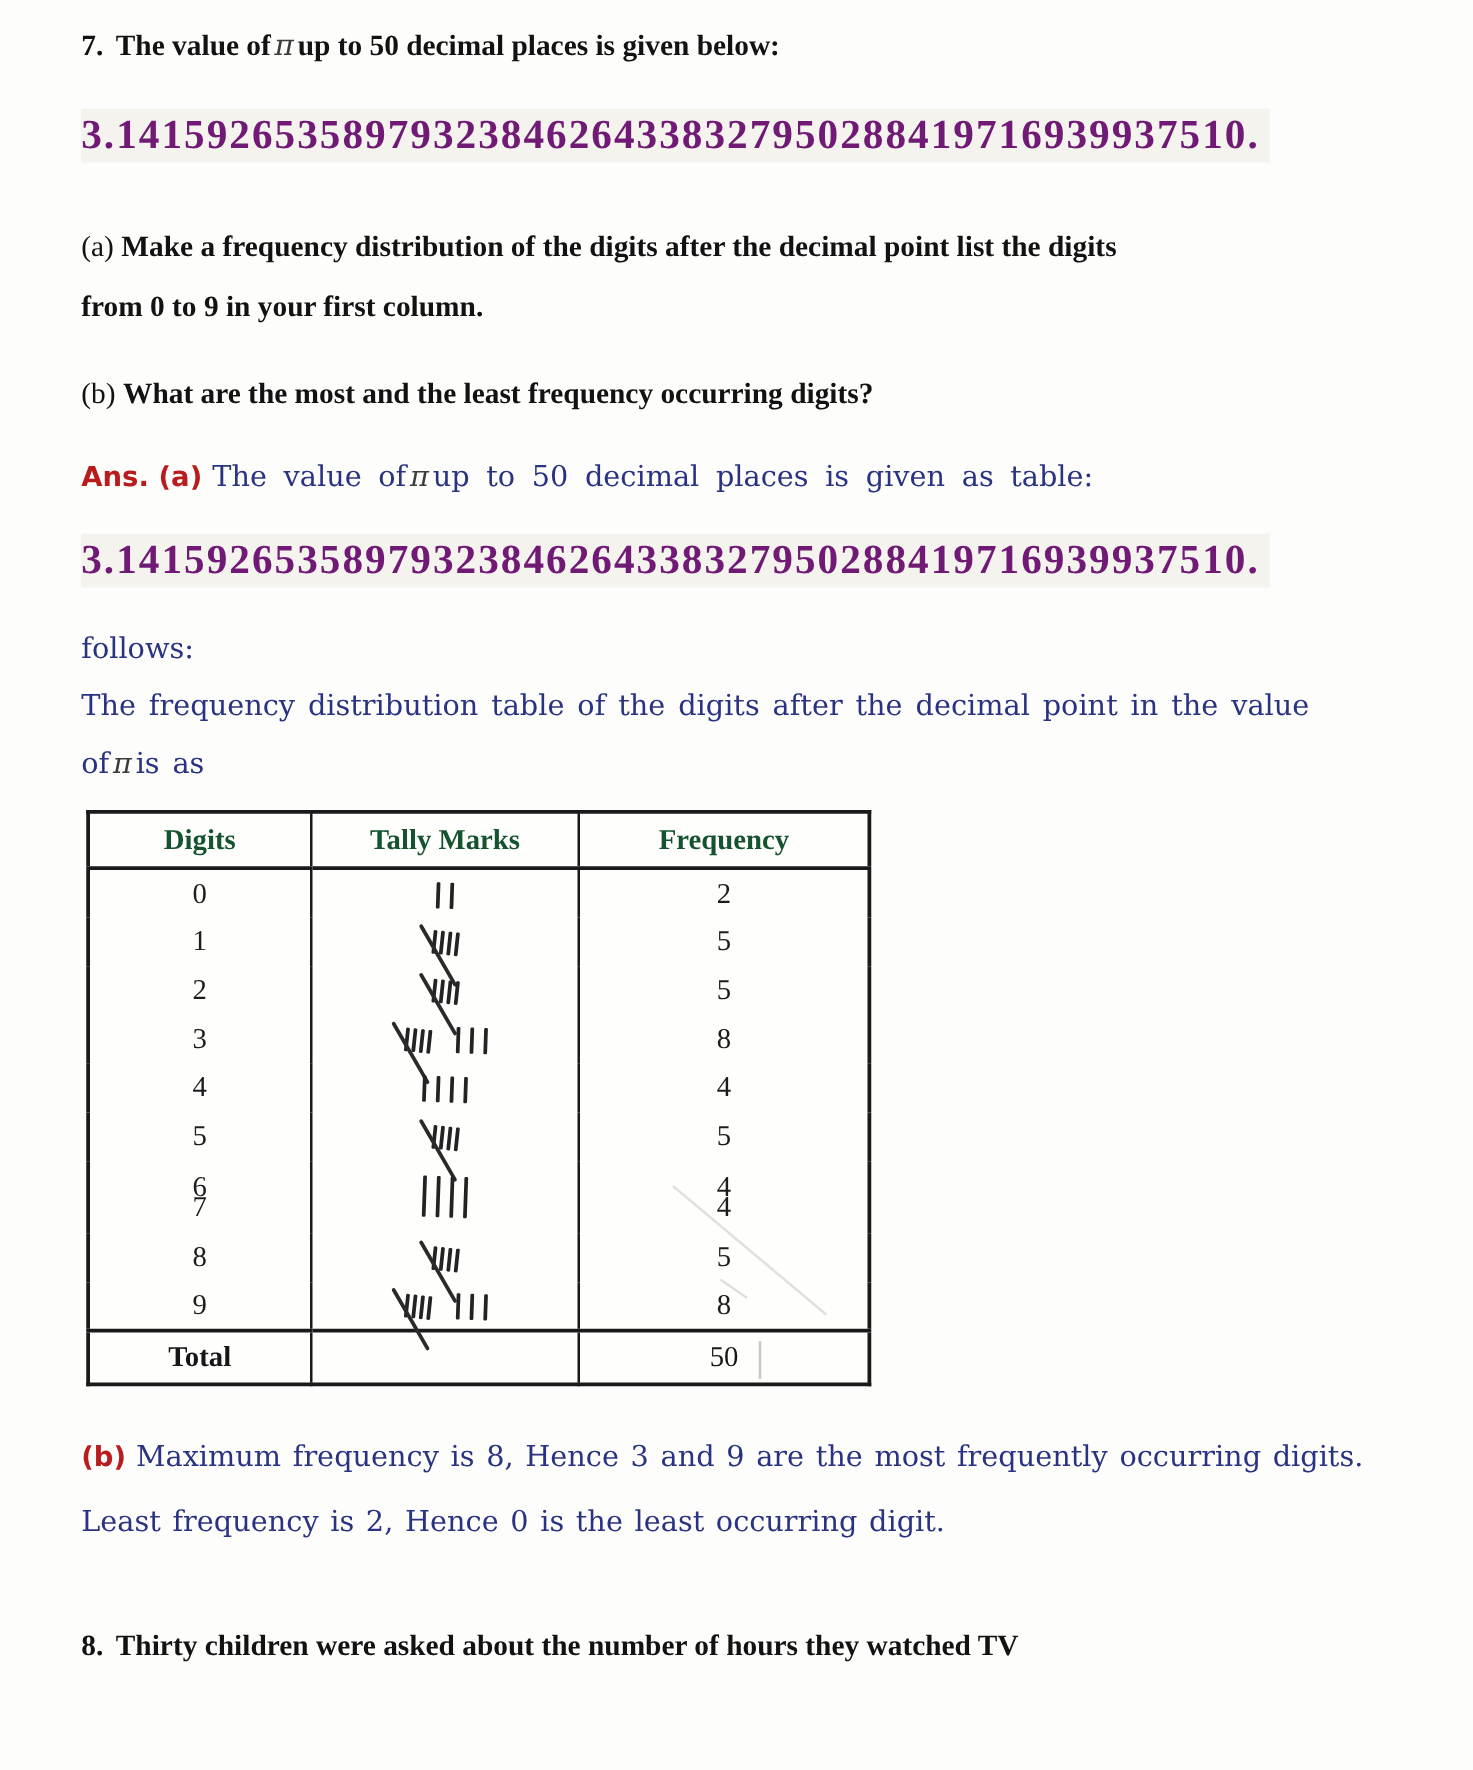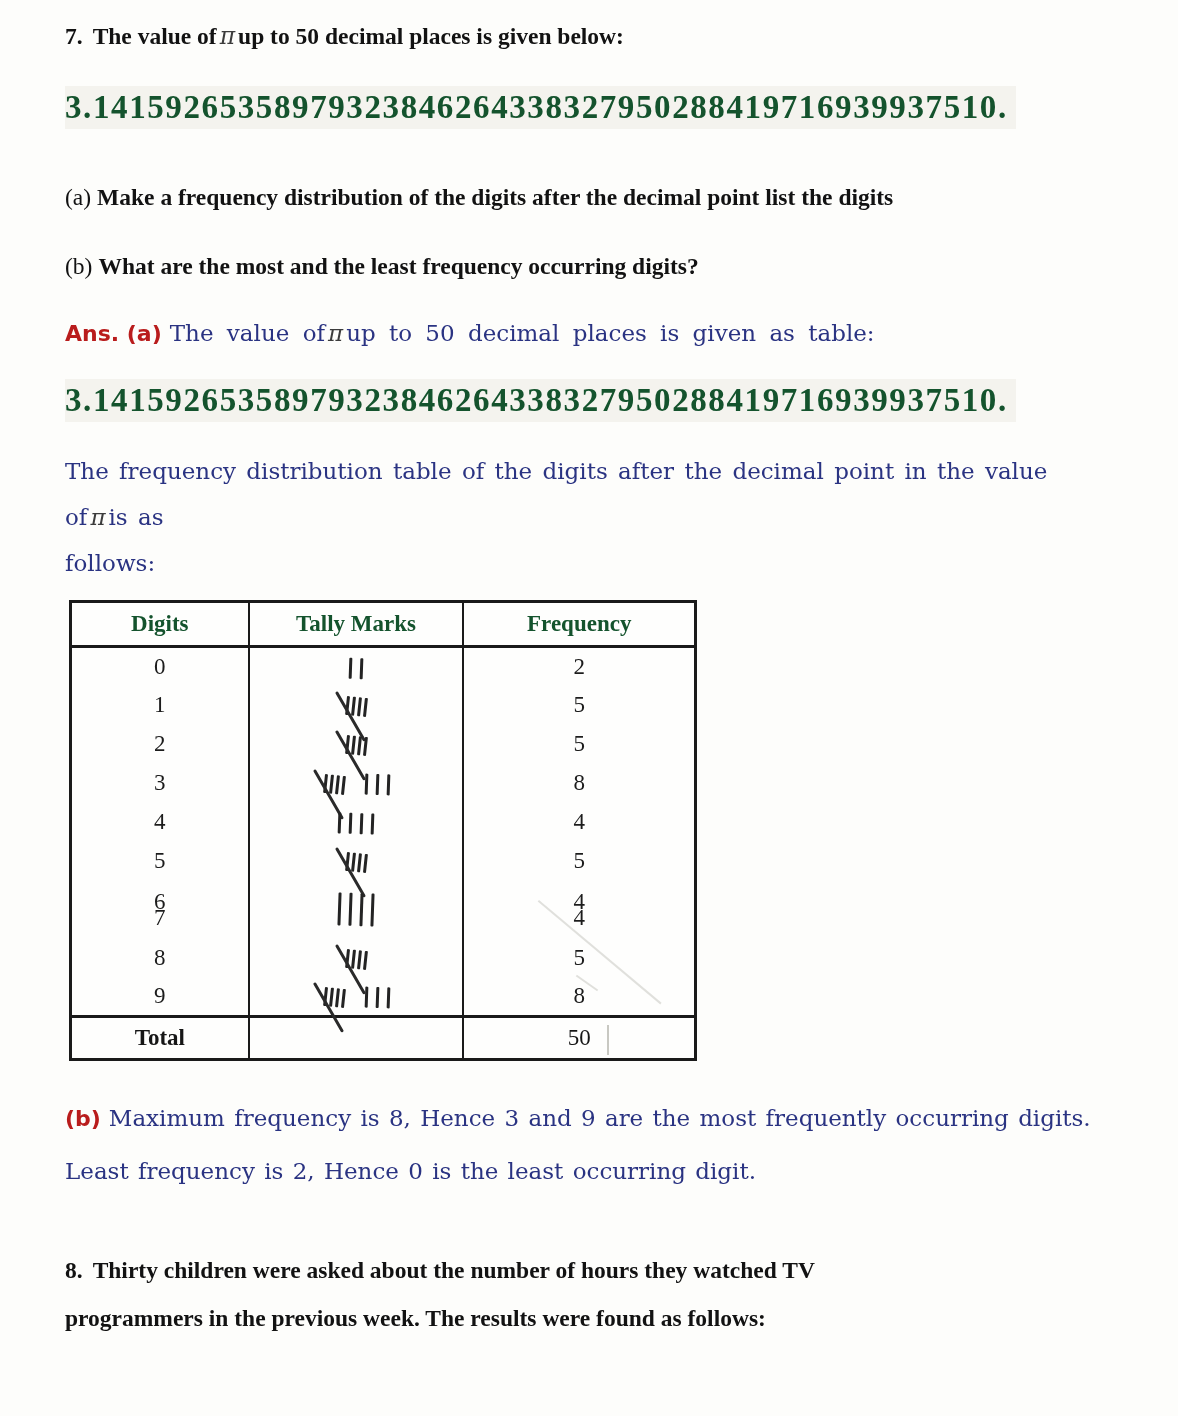--- a/index.html
+++ b/index.html
@@ -17,21 +17,21 @@
   .q { font-size: 23.5px; font-weight: bold; color: #121212; margin: 0; }
   .q .ln { display: block; }
   .qnum { font-weight: bold; margin-right: 10px; }
   .plabel { font-weight: normal; margin-right: 6px; }
   .pi-sym { font-style: italic; font-weight: normal; color: #3c3c3c; font-family: "DejaVu Serif", serif; padding: 0 3px; }
 
   
   .pi-line {
     margin: 0;
     font-size: 33px; font-weight: bold; letter-spacing: 1.6px;
-    color: #14532d; white-space: nowrap;
+    color: #701a75; white-space: nowrap;
   }
   .pi-line .band { background: rgba(240,238,231,0.65); display: inline-block; padding: 3px 8px 3px 0; }
 
   
   .blue { color: #2a3382; font-family: "DejaVu Serif", serif; font-weight: normal; }
   .ans-line { font-size: 23px; margin: 0; word-spacing: 6px; }
   .ans-label { font-family: "DejaVu Sans", sans-serif; font-weight: bold; color: #b91c1c; font-size: 22px; margin-right: 8px; word-spacing: normal; }
   .blue-para { font-size: 23px; margin: 0; word-spacing: 3px; line-height: 46px; }
   .blue-para .ln { display: block; }
 
@@ -102,35 +102,36 @@
 <div class="page">
 
   <p class="q mb-q7">
     <span class="qnum">7.</span><span>The value of</span><span class="pi-sym">π</span><span>up to 50 decimal places is given below:</span>
   </p>
 
   <p class="pi-line mb-pi1"><span class="band">3.14159265358979323846264338327950288419716939937510.</span></p>
 
   <p class="q lh-q mb-qa">
     <span class="ln"><span class="plabel">(a)</span><span>Make a frequency distribution of the digits after the decimal point list the digits</span></span>
+    <span class="ln">from 0 to 9 in your first column.</span>
   </p>
 
   <p class="q mb-qb">
     <span class="plabel">(b)</span><span>What are the most and the least frequency occurring digits?</span>
   </p>
 
   <p class="ans-line mb-ans">
     <span class="ans-label">Ans. (a)</span><span class="blue">The value of</span><span class="pi-sym">π</span><span class="blue">up to 50 decimal places is given as table:</span>
   </p>
 
   <p class="pi-line mb-pi2"><span class="band">3.14159265358979323846264338327950288419716939937510.</span></p>
 
   <p class="blue-para blue mb-intro">
+    <span class="ln">follows:</span>
     <span class="ln"><span>The frequency distribution table of the digits after the decimal point in the value of</span><span class="pi-sym">π</span><span>is as</span></span>
-    <span class="ln">follows:</span>
   </p>
 
   <div class="table-wrap mb-table">
     <table class="freq">
       <thead>
         <tr>
           <th class="col-dig">Digits</th>
           <th class="col-tal">Tally Marks</th>
           <th class="col-frq">Frequency</th>
         </tr>
@@ -252,16 +253,15 @@
     <span class="scr scr-x1"></span>
   </div>
 
   <p class="ans-line mb-ansb1" style="word-spacing:2px;">
     <span class="ans-label">(b)</span><span class="blue">Maximum frequency is 8, Hence 3 and 9 are the most frequently occurring digits.</span>
   </p>
   <p class="ans-line blue mb-ansb2" style="word-spacing:2px;">Least frequency is 2, Hence 0 is the least occurring digit.</p>
 
   <p class="q lh-q">
     <span class="ln"><span class="qnum">8.</span><span>Thirty children were asked about the number of hours they watched TV</span></span>
-    <span class="ln">programmers in the previous week. The results were found as follows:</span>
   </p>
 
 </div>
 
 </body></html>

